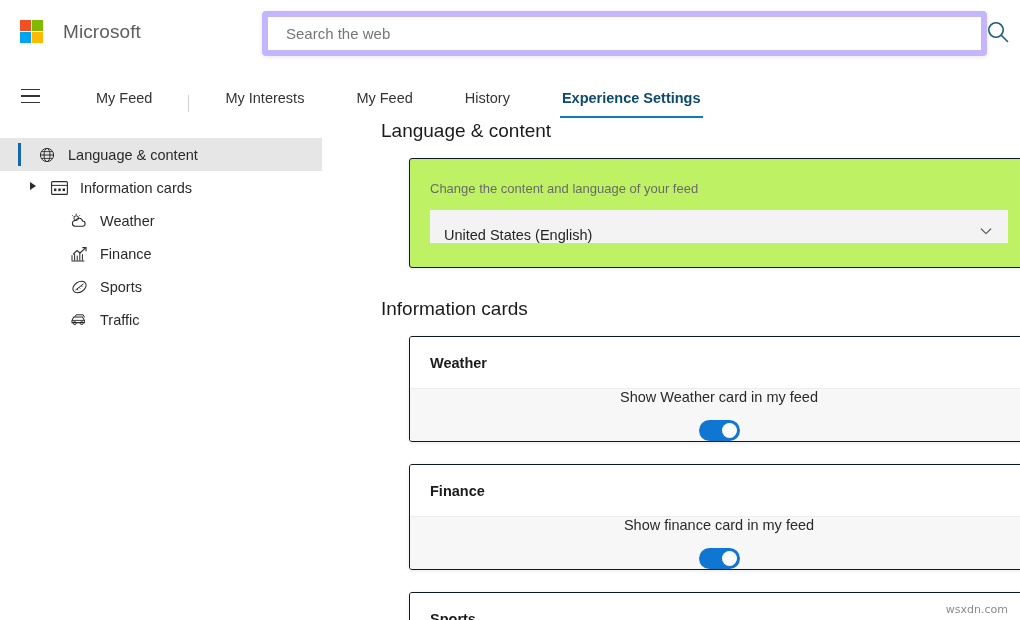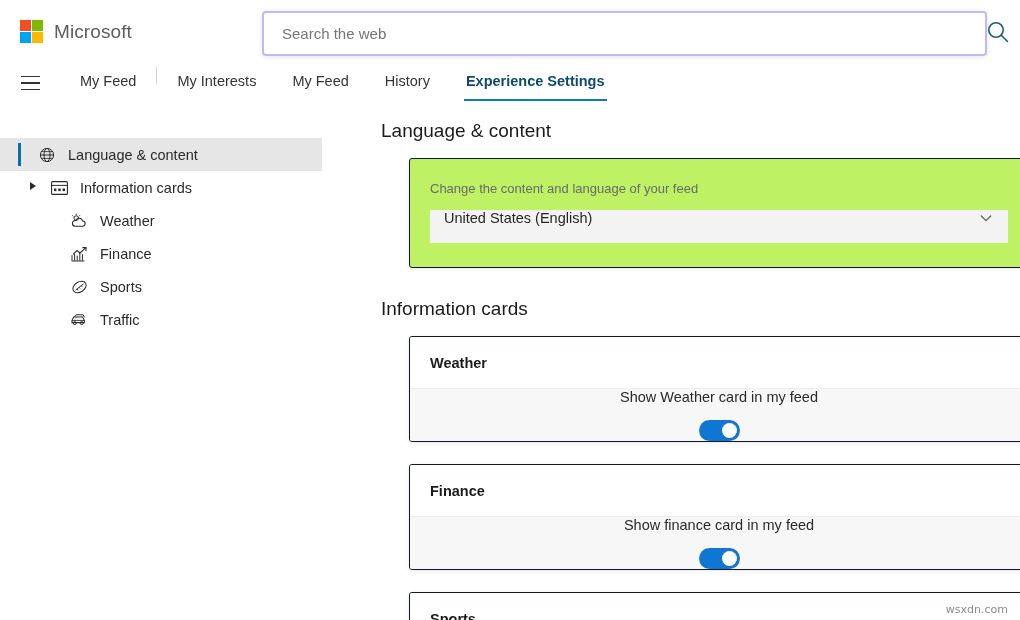--- a/index.html
+++ b/index.html
@@ -16,42 +16,42 @@
   .header {
     position: relative;
     height: 67px;
     background: #ffffff;
   }
   .ms-logo-group {
     position: absolute;
     left: 20px; top: 20px;
     display: flex;
     align-items: center;
-    gap: 11px;
+    gap: 20px;
   }
   .ms-squares {
     width: 23px; height: 23px;
     display: grid;
     grid-template-columns: 11px 11px;
     grid-template-rows: 11px 11px;
     gap: 1px;
   }
   .ms-squares i { display: block; width: 11px; height: 11px; }
   .ms-brand {
     font-size: 19px;
     color: #5e5e5e;
     letter-spacing: .1px;
     white-space: nowrap;
   }
   .searchbox {
     position: absolute;
     left: 262px; top: 11px;
     width: 725px; height: 45px;
     background: #ffffff;
-    border: 2px solid #c4b5fd;
+    border: 6px solid #c4b5fd;
     border-radius: 4px;
     box-shadow: 0 1px 5px rgba(0,0,0,.10);
     display: flex;
     align-items: center;
   }
   .searchbox input {
     border: none; outline: none;
     background: transparent;
     font-family: "Liberation Sans", sans-serif;
     font-size: 15px;
@@ -68,22 +68,23 @@
     display: flex; align-items: center; justify-content: center;
     cursor: pointer;
   }
 
   
   .navbar {
     position: relative;
     height: 45px;
     background: #ffffff;
     display: flex;
-    align-items: flex-start;
+    align-items: flex-end;
     padding-left: 14px;
+    gap: 16px;
   }
   .hamburger {
     width: 32px; height: 32px;
     display: flex; flex-direction: column;
     align-items: center; justify-content: center;
     gap: 5px;
     cursor: pointer;
     margin-right: 16px;
   }
   .hamburger span {
@@ -197,21 +198,21 @@
   }
   .field-label {
     font-size: 13px;
     color: #6a6a6a;
     margin-bottom: 14px;
   }
   .select-row {
     height: 33px;
     background: #f3f3f3;
     display: flex;
-    align-items: flex-start;
+    align-items: flex-end;
     justify-content: space-between;
     padding: 0 14px;
     cursor: pointer;
   }
   .select-value {
     font-size: 14.5px;
     color: #252525;
   }
   .card-head {
     height: 52px;

